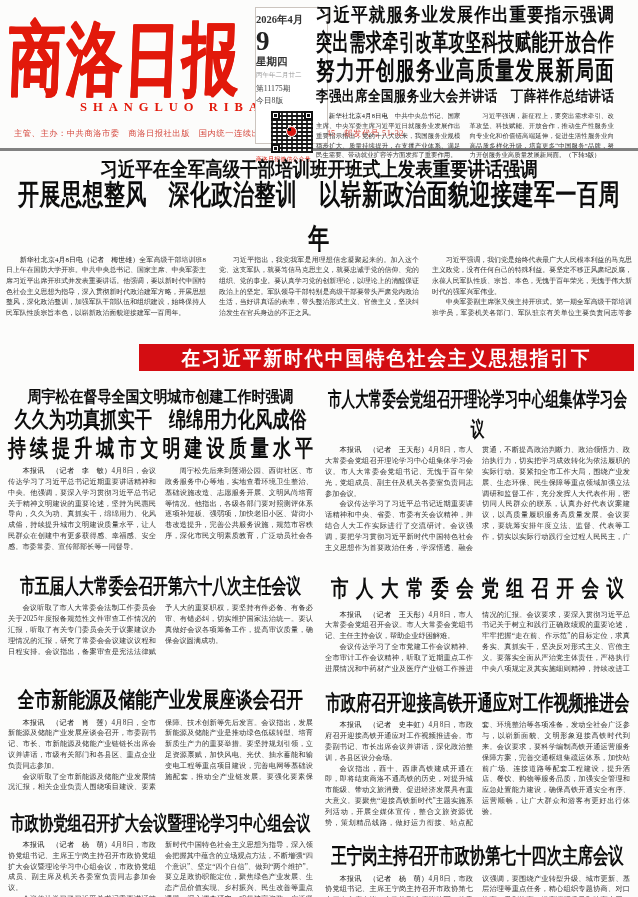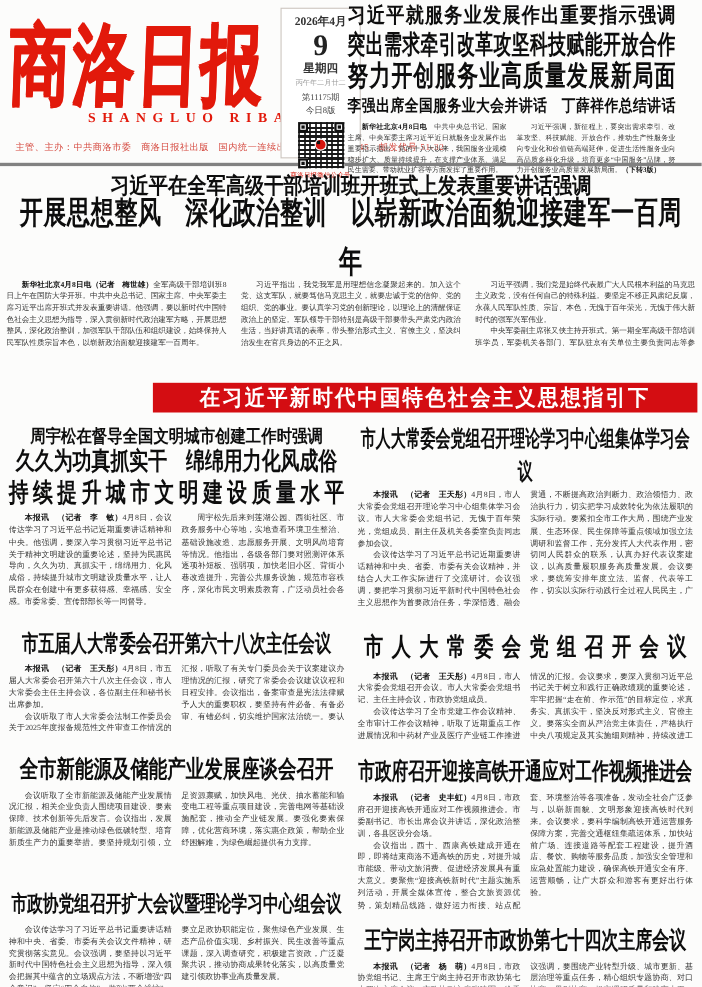--- a/index.html
+++ b/index.html
@@ -9,21 +9,21 @@
   
   .masthead{position:relative;height:148px}
   .mast-title{position:absolute;left:10px;top:6px;font-family:"DejaVu Serif",serif;
       font-weight:900;color:#e2190b;font-size:56px;letter-spacing:2px;white-space:nowrap;
       transform:scaleY(1.42) skewX(-3deg);transform-origin:left top;
       text-shadow:1px 0 currentColor,0 1px currentColor,1px 1px currentColor;}
   .mast-pinyin{position:absolute;left:80px;top:100px;color:#e2190b;font-weight:bold;
       font-size:12.5px;letter-spacing:6px;font-family:"Liberation Serif",serif}
   .pub-line{position:absolute;left:14px;top:128px;font-size:8.3px;color:#d5483e;letter-spacing:.5px}
   .date-box{position:absolute;left:255px;top:7px;width:73px;height:137px;border:1px solid #ccc5bf;
-      background:#fff;text-align:center;box-sizing:border-box;padding-top:5px}
+      background:#fff;box-sizing:border-box;padding-top:5px}
   .db-ym{font-size:10.5px;font-weight:bold;color:#333}
   .db-day{font-size:27px;font-weight:bold;line-height:1.05;color:#222}
   .db-wd{font-size:10.5px;font-weight:bold;color:#333}
   .db-lunar{font-size:6.5px;color:#9a9a9a;margin:2px 0 3px}
   .db-issue{font-size:7.8px;color:#444;line-height:1.5}
   .qr{width:42px;height:42px;margin:4px auto 1px;position:relative;background:
       repeating-linear-gradient(90deg,rgba(20,20,20,.85) 0 2px,transparent 2px 5px),
       repeating-linear-gradient(0deg,#1a1a1a 0 2px,transparent 2px 4px);background-color:#fff}
   .qr i{position:absolute;width:9px;height:9px;border:2px solid #111;background:#fff;box-sizing:border-box}
   .qr i::after{content:"";position:absolute;left:1px;top:1px;width:3px;height:3px;background:#111}
@@ -45,35 +45,35 @@
       font-size:6.4px;line-height:1.52;text-align:justify;color:#333}
   .lead-body p,.body2 p,.body3 p{margin:0;text-indent:2em}
   .rule{height:3px;background:#818181;margin:0}
   
   .sec2{padding:6px 4px 0}
   .sec2-kicker{font-size:17.5px;text-align:center;line-height:1.4}
   .sec2-h{font-size:21px;text-align:center;line-height:1.55;margin:2px 6px 6px;letter-spacing:.5px}
   .body3{height:80px;overflow:hidden;columns:3;column-gap:13px;font-size:6.9px;
       line-height:1.55;text-align:justify;color:#333;padding:0 2px}
   
-  .banner-row{margin:10px 4px 8px 96px;height:34px;display:flex;align-items:center}
+  .banner-row{margin:10px 4px 8px 96px;height:34px;display:flex;align-items:flex-start}
   .stripe{width:9px;margin-right:4px;transform:skewX(-32deg)}
   .s1,.s3{background:#f0999e}.s2{background:#dd2a22}
   .banner{flex:1;margin-left:4px;background:#d40d12;color:#fff;display:flex;align-items:center;
       justify-content:center;font-family:"Liberation Sans",sans-serif;font-weight:900;
       font-size:18.5px;letter-spacing:2px;transform:scaleY(1.08)}
   
   .cols{display:flex;gap:12px;padding:0 8px;margin-top:2px}
   .col{flex:1;min-width:0}
   .art{margin-bottom:7px}
   .kicker-sm{font-size:14px;text-align:center;line-height:1.35}
   .h-a{font-size:17.5px;text-align:center;line-height:1.5;margin:2px 0}
   .body2{overflow:hidden;columns:2;column-gap:9px;font-size:7.2px;line-height:1.5;
       text-align:justify;color:#333;margin-top:4px}
-  .b{font-weight:bold;color:#111}
+  .b{font-weight:normal;color:#111}
 </style>
 </head>
 <body>
 
 <div class="page">
 
   <header class="masthead">
     <div class="mast-title">商洛日报</div>
     <div class="mast-pinyin">SHANGLUO RIBAO</div>
     <div class="pub-line">主管、主办：中共商洛市委　商洛日报社出版　国内统一连续出版物号 CN 61-0045　邮发代号 51-32</div>
@@ -136,55 +136,56 @@
         <div class="hl spread cY13 h-a" style="font-size:18px">持续提升城市文明建设质量水平</div>
         <div class="body2" style="height:97px">
           <p><b class="b">本报讯　（记者　李　敏）</b><span>4月8日，会议传达学习了习近平总书记近期重要讲话精神和中央。他强调，要深入学习贯彻习近平总书记关于精神文明建设的重要论述，坚持为民惠民导向，久久为功、真抓实干，绵绵用力、化风成俗，持续提升城市文明建设质量水平，让人民群众在创建中有更多获得感、幸福感、安全感。市委常委、宣传部部长等一同督导。</span></p>
           <p>周宇松先后来到莲湖公园、西街社区、市政务服务中心等地，实地查看环境卫生整治、基础设施改造、志愿服务开展、文明风尚培育等情况。他指出，各级各部门要对照测评体系逐项补短板、强弱项，加快老旧小区、背街小巷改造提升，完善公共服务设施，规范市容秩序，深化市民文明素质教育，广泛动员社会各界参与，凝聚共建共治共享的强大合力，努力让城市更有颜值、更有气质、更有温度。</p>
         </div>
       </article>
 
       <article class="art">
         <div class="hl cY14 h-a" style="font-size:14.8px;margin:12px 0 6px">市五届人大常委会召开第六十八次主任会议</div>
         <div class="body2" style="height:74px">
-          <p><b class="b">本报讯　（记者　王天彤）</b><span>4月8日，市五届人大常委会召开第六十八次主任会议，市人大常委会主任主持会议，各位副主任和秘书长出席参加。</span></p>
           <p>会议听取了市人大常委会法制工作委员会关于2025年度报备规范性文件审查工作情况的汇报，听取了有关专门委员会关于议案建议办理情况的汇报，研究了常委会会议建议议程和日程安排。会议指出，备案审查是宪法法律赋予人大的重要职权，要坚持有件必备、有备必审、有错必纠，切实维护国家法治统一。要认真做好会议各项筹备工作，提高审议质量，确保会议圆满成功。</p>
         </div>
       </article>
 
       <article class="art">
         <div class="hl cY13 h-a" style="font-size:16.8px;margin:10px 0 5px">全市新能源及储能产业发展座谈会召开</div>
         <div class="body2" style="height:84px">
+          <p><b class="b">本报讯　（记者　肖　莲）</b><span>4月8日，全市新能源及储能产业发展座谈会召开，市委副书记、市长、市新能源及储能产业链链长出席会议并讲话，市级有关部门和各县区、重点企业负责同志参加。</span></p>
           <p>会议听取了全市新能源及储能产业发展情况汇报，相关企业负责人围绕项目建设、要素保障、技术创新等先后发言。会议指出，发展新能源及储能产业是推动绿色低碳转型、培育新质生产力的重要举措。要坚持规划引领，立足资源禀赋，加快风电、光伏、抽水蓄能和输变电工程等重点项目建设，完善电网等基础设施配套，推动全产业链发展。要强化要素保障，优化营商环境，落实惠企政策，帮助企业纾困解难，为绿色崛起提供有力支撑。</p>
         </div>
       </article>
 
       <article class="art">
         <div class="hl cY14 h-a" style="font-size:14.3px;margin:11px 0 6px">市政协党组召开扩大会议暨理论学习中心组会议</div>
         <div class="body2" style="height:100px">
+          <p><b class="b">本报讯　（记者　杨　萌）</b><span>4月8日，市政协党组书记、主席王宁岗主持召开市政协党组扩大会议暨理论学习中心组会议，市政协党组成员、副主席及机关各委室负责同志参加会议。</span></p>
           <p>会议传达学习了习近平总书记重要讲话精神和中央、省委、市委有关会议文件精神，研究贯彻落实意见。会议强调，要坚持以习近平新时代中国特色社会主义思想为指导，深入领会把握其中蕴含的立场观点方法，不断增强“四个意识”、坚定“四个自信”、做到“两个维护”。要立足政协职能定位，聚焦绿色产业发展、生态产品价值实现、乡村振兴、民生改善等重点课题，深入调查研究，积极建言资政，广泛凝聚共识，推动协商成果转化落实，以高质量党建引领政协事业高质量发展。</p>
         </div>
       </article>
 
     </div>
 
     <div class="col">
 
       <article class="art">
         <div class="hl cY15 h-a" style="font-size:13.6px;margin:8px 0 10px">市人大常委会党组召开理论学习中心组集体学习会议</div>
         <div class="body2" style="height:117px">
           <p><b class="b">本报讯　（记者　王天彤）</b><span>4月8日，市人大常委会党组召开理论学习中心组集体学习会议。市人大常委会党组书记、无愧于百年荣光，党组成员、副主任及机关各委室负责同志参加会议。</span></p>
           <p>会议传达学习了习近平总书记近期重要讲话精神和中央、省委、市委有关会议精神，并结合人大工作实际进行了交流研讨。会议强调，要把学习贯彻习近平新时代中国特色社会主义思想作为首要政治任务，学深悟透、融会贯通，不断提高政治判断力、政治领悟力、政治执行力，切实把学习成效转化为依法履职的实际行动。要紧扣全市工作大局，围绕产业发展、生态环保、民生保障等重点领域加强立法调研和监督工作，充分发挥人大代表作用，密切同人民群众的联系，认真办好代表议案建议，以高质量履职服务高质量发展。会议要求，要统筹安排年度立法、监督、代表等工作，切实以实际行动践行全过程人民民主，广泛凝聚干事创业强大合力，奋力谱写新时代人大工作新篇章。</p>
         </div>
       </article>
 
       <article class="art">
         <div class="hl spread cY13 h-a" style="font-size:17.5px;margin:13px 6px 8px">市人大常委会党组召开会议</div>
         <div class="body2" style="height:72px">
-          <p><b class="b">本报讯　（记者　王天彤）</b><span>4月8日，市人大常委会党组召开会议。市人大常委会党组书记、主任主持会议，市政协党组成员。</span></p>
+          <p><b class="b">本报讯　（记者　王天彤）</b><span>4月8日，市人大常委会党组召开会议。市人大常委会党组书记、主任主持会议，帮助企业纾困解难。</span></p>
           <p>会议传达学习了全市党建工作会议精神、全市审计工作会议精神，听取了近期重点工作进展情况和中药材产业及医疗产业链工作推进情况的汇报。会议要求，要深入贯彻习近平总书记关于树立和践行正确政绩观的重要论述，牢牢把握“走在前、作示范”的目标定位，求真务实、真抓实干，坚决反对形式主义、官僚主义。要落实全面从严治党主体责任，严格执行中央八项规定及其实施细则精神，持续改进工作作风，以高质量党建引领保障人大工作高质量发展。</p>
         </div>
       </article>
 
       <article class="art">
         <div class="hl cY14 h-a" style="font-size:15.2px;margin:10px 0 6px">市政府召开迎接高铁开通应对工作视频推进会</div>
         <div class="body2" style="height:112px">
           <p><b class="b">本报讯　（记者　史丰虹）</b><span>4月8日，市政府召开迎接高铁开通应对工作视频推进会。市委副书记、市长出席会议并讲话，深化政治整训，各县区设分会场。</span></p>
           <p>会议指出，西十、西康高铁建成开通在即，即将结束商洛不通高铁的历史，对提升城市能级、带动文旅消费、促进经济发展具有重大意义。要聚焦“迎接高铁新时代”主题实施系列活动，开展全媒体宣传，整合文旅资源优势，策划精品线路，做好运力衔接、站点配套、环境整治等各项准备，发动全社会广泛参与，以崭新面貌、文明形象迎接高铁时代到来。会议要求，要科学编制高铁开通运营服务保障方案，完善交通枢纽集疏运体系，加快站前广场、连接道路等配套工程建设，提升酒店、餐饮、购物等服务品质，加强安全管理和应急处置能力建设，确保高铁开通安全有序、运营顺畅，让广大群众和游客有更好出行体验。</p>
         </div>

